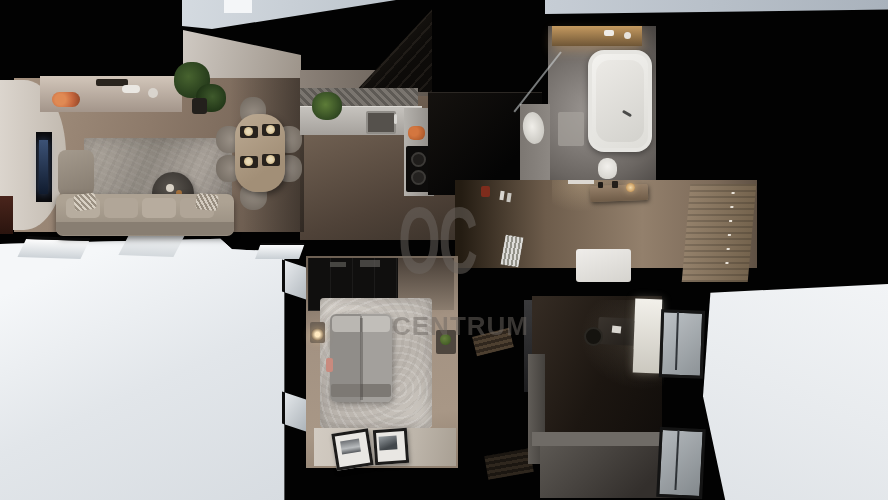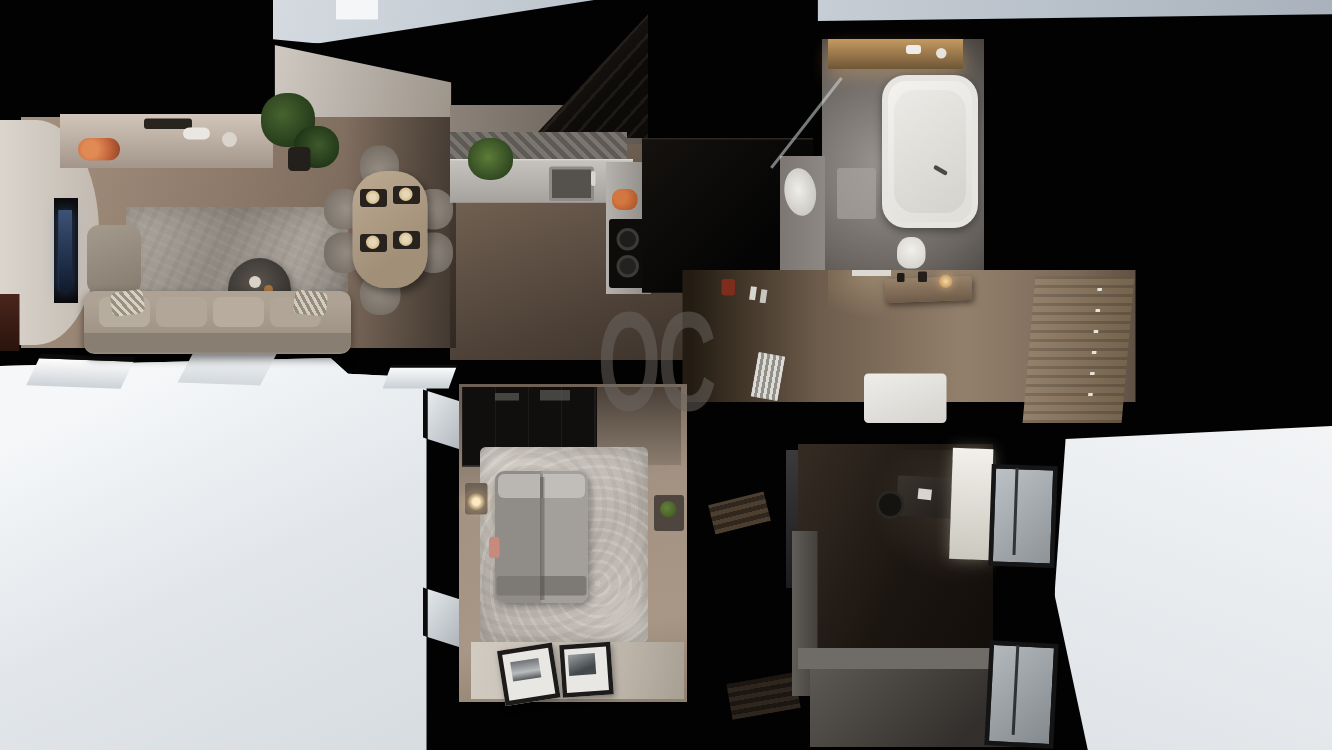--- a/index.html
+++ b/index.html
@@ -230,14 +230,15 @@
               background:linear-gradient(135deg,#bcc1c5,#8d9397);border:3px solid #161616;"></div>
   <div class="abs" style="left:676px;top:312px;width:2px;height:58px;background:#31353a;transform:rotate(2deg);"></div>
   <div class="abs" style="left:532px;top:432px;width:134px;height:14px;background:linear-gradient(90deg,#767playback,#6f6b66);background:#6f6b66;"></div>
   <div class="abs" style="left:540px;top:446px;width:142px;height:52px;
               background:linear-gradient(135deg,#5c5853,#332f2c 75%);"></div>
   <div class="abs" style="left:658px;top:428px;width:40px;height:64px;transform:rotate(3deg);
               background:linear-gradient(135deg,#b3b8bc,#83898d);border:3px solid #141414;"></div>
   <div class="abs" style="left:676px;top:430px;width:2px;height:60px;background:#2e3236;transform:rotate(3deg);"></div>
 
   <div class="abs wm" style="left: 398px; top: 194px; width: 134px; font-size: 94px; letter-spacing: -4px; transform: scaleX(0.58); transform-origin: left top; color: rgb(110, 104, 99); opacity: 0.5;">OC</div>
+  <div class="abs wm" style="left: 392px; top: 313px; width: 122px; font-size: 26px; letter-spacing: 1px; color: rgb(110, 104, 99); opacity: 0.5;">CENTRUM</div>
 
 </div>
 
 </body></html>

